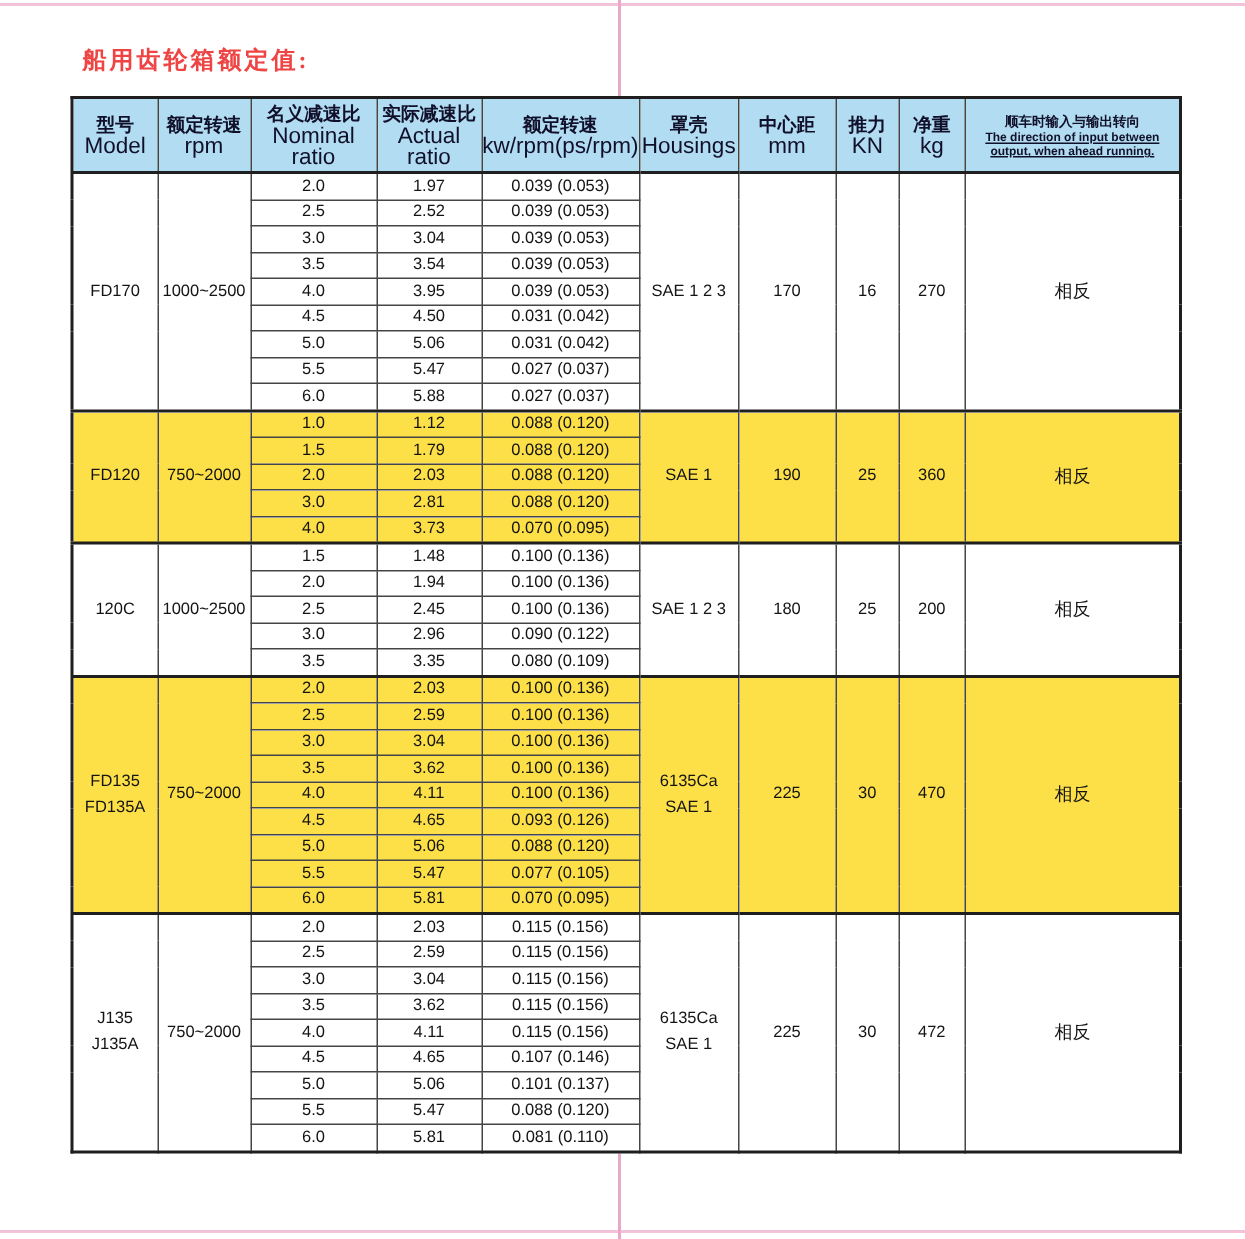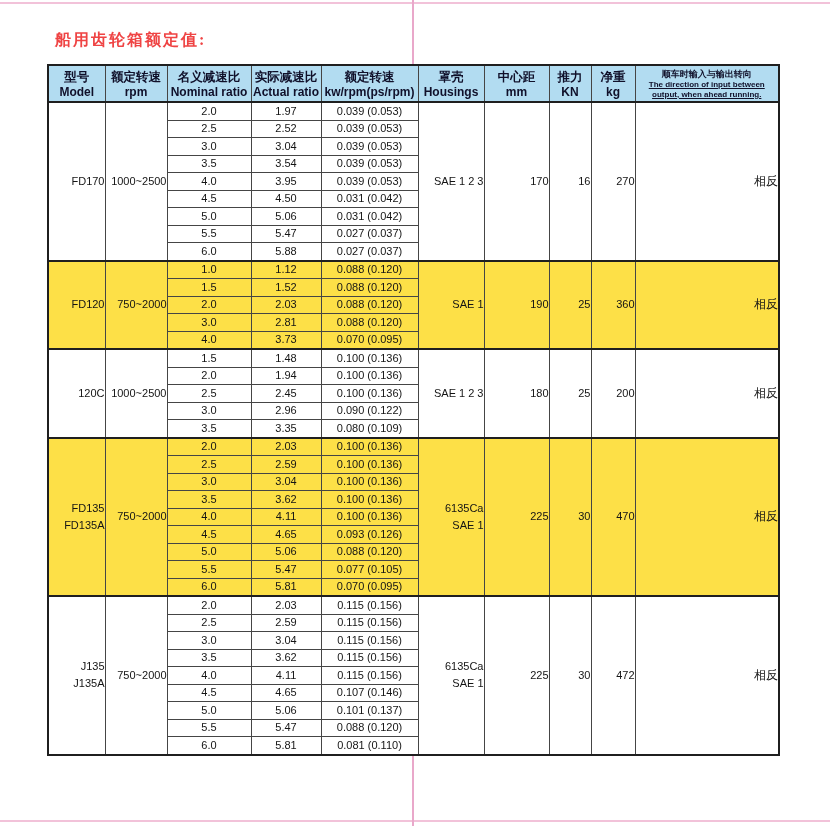--- a/index.html
+++ b/index.html
@@ -34,31 +34,31 @@
     text-align:center; vertical-align:middle;
     overflow:hidden;
   }
   thead th {
     background:#b2dcf1;
     padding:3px 0 2px 0;
     color:#10102a;
     border-bottom:2px solid #1f1f1f;
   }
   th .zh { font-weight:bold; font-size:12.5px; line-height:15px; font-family:"Liberation Serif", serif; }
-  th .en { font-weight:bold; font-size:12px; line-height:14px; }
+  th .en { font-weight:normal; font-size:15px; line-height:14px; }
   th .zh-small { font-weight:bold; font-size:9px; line-height:11px; font-family:"Liberation Serif", serif;text-align:center; }
   th .en-small { font-weight:bold; font-size:8px; line-height:9.5px;text-decoration:underline; }
 
   td {
     font-size:11px; color:#141414;
     height:16.5px; line-height:15px; padding:0;
   }
   tr.hl td { background:#fde047; }
   tr.sec-first td { border-top:2px solid #1f1f1f; }
-  td.merged div { line-height:17px;text-align:right; }
+  td.merged div { line-height:17px; }
   td.dir { font-size:12px; font-family:"Liberation Serif", serif; }
 </style>
 </head>
 <body>
 
 <div class="crop-line crop-top"></div>
 <div class="crop-line crop-bottom"></div>
 <div class="crop-v"></div>
 
 <h1 class="title">船用齿轮箱额定值:</h1>
@@ -272,21 +272,21 @@
         </td>
         <td rowspan="5" class="merged dir">
           <div>相反</div>
         </td>
       </tr>
       <tr class="hl">
         <td class="num">
           <div>1.5</div>
         </td>
         <td class="num">
-          <div>1.52</div>
+          <div>1.79</div>
         </td>
         <td class="num">
           <div>0.088 (0.120)</div>
         </td>
       </tr>
       <tr class="hl">
         <td class="num">
           <div>2.0</div>
         </td>
         <td class="num">

